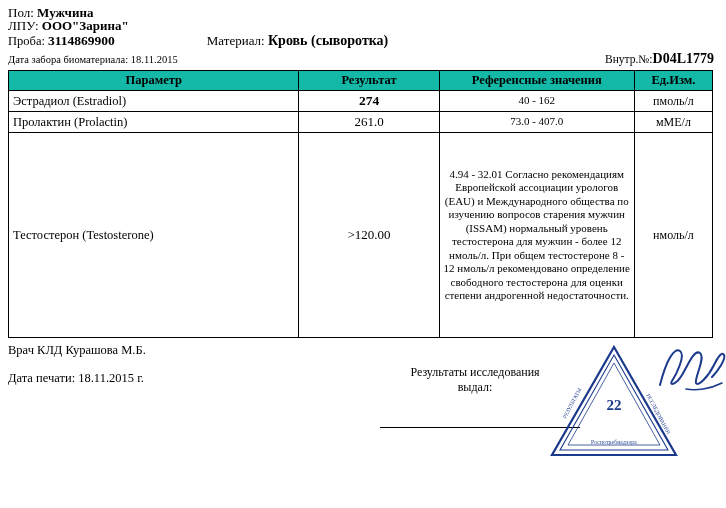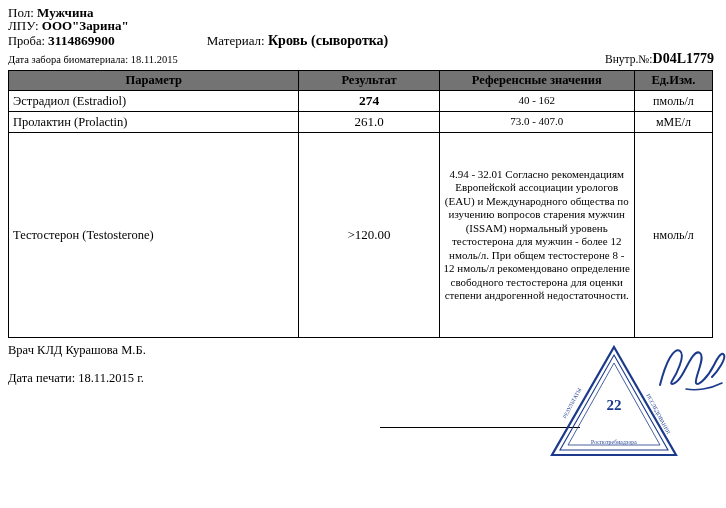--- a/index.html
+++ b/index.html
@@ -67,21 +67,21 @@
     width: 705px;
     margin-top: 3px;
     table-layout: fixed;
   }
   table.results th, table.results td {
     border: 1px solid #000000;
     padding: 2px 4px;
     vertical-align: middle;
   }
   table.results thead th {
-    background: #737373;
+    background: #14b8a6;
     font-weight: bold;
     font-size: 12.5px;
     text-align: center;
     height: 17px;
     padding: 1px 2px;
   }
   .col-param { width: 290px; }
   .col-result { width: 140px; }
   .col-ref { width: 195px; }
   .col-unit { width: 78px; }
@@ -284,20 +284,24 @@
 Согласно рекомендациям Европейской ассоциации урологов (ЕАU) и Международного общества по изучению вопросов старения мужчин (ISSAM) нормальный уровень тестостерона для мужчин - более 12 нмоль/л. При общем тестостероне 8 - 12 нмоль/л рекомендовано определение свободного тестостерона для оценки степени андрогенной недостаточности.</td>
         <td class="unit">нмоль/л</td>
       </tr>
     </tbody>
   </table>
 
   <div class="footer">
     <div class="doctor">Врач КЛД Курашова М.Б.</div>
     <div class="print-date">Дата печати: 18.11.2015 г.</div>
 
+    <div class="issued">
+      <div>Результаты исследования</div>
+      <div>выдал:</div>
+    </div>
     <div class="sig-line"></div>
 
     <div class="stamp">
       <svg width="132" height="118" viewBox="0 0 132 118">
         <polygon points="66,4 128,112 4,112" fill="none" stroke="#1b3a8c" stroke-width="2.2"></polygon>
         <polygon points="66,12 120,107 12,107" fill="none" stroke="#1b3a8c" stroke-width="1.1"></polygon>
         <polygon points="66,20 112,102 20,102" fill="none" stroke="#1b3a8c" stroke-width="0.8"></polygon>
       </svg>
       <div class="stamp-22">22</div>
       <div class="stamp-bottom">Роспотребнадзора</div>

